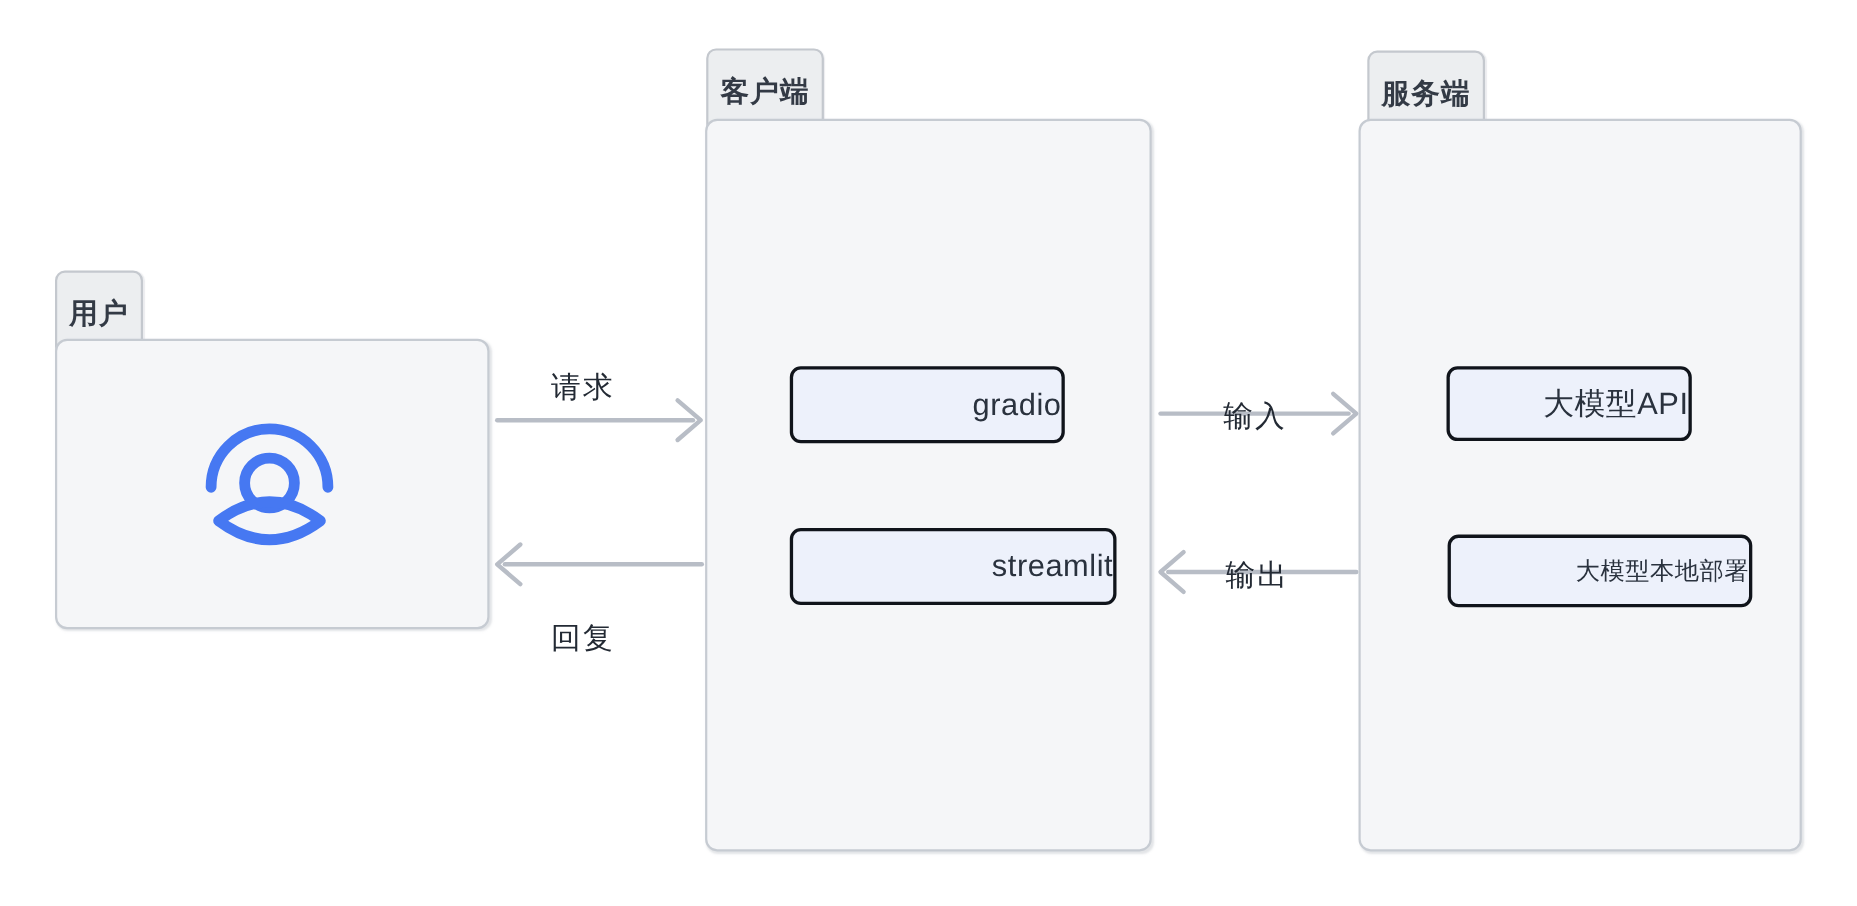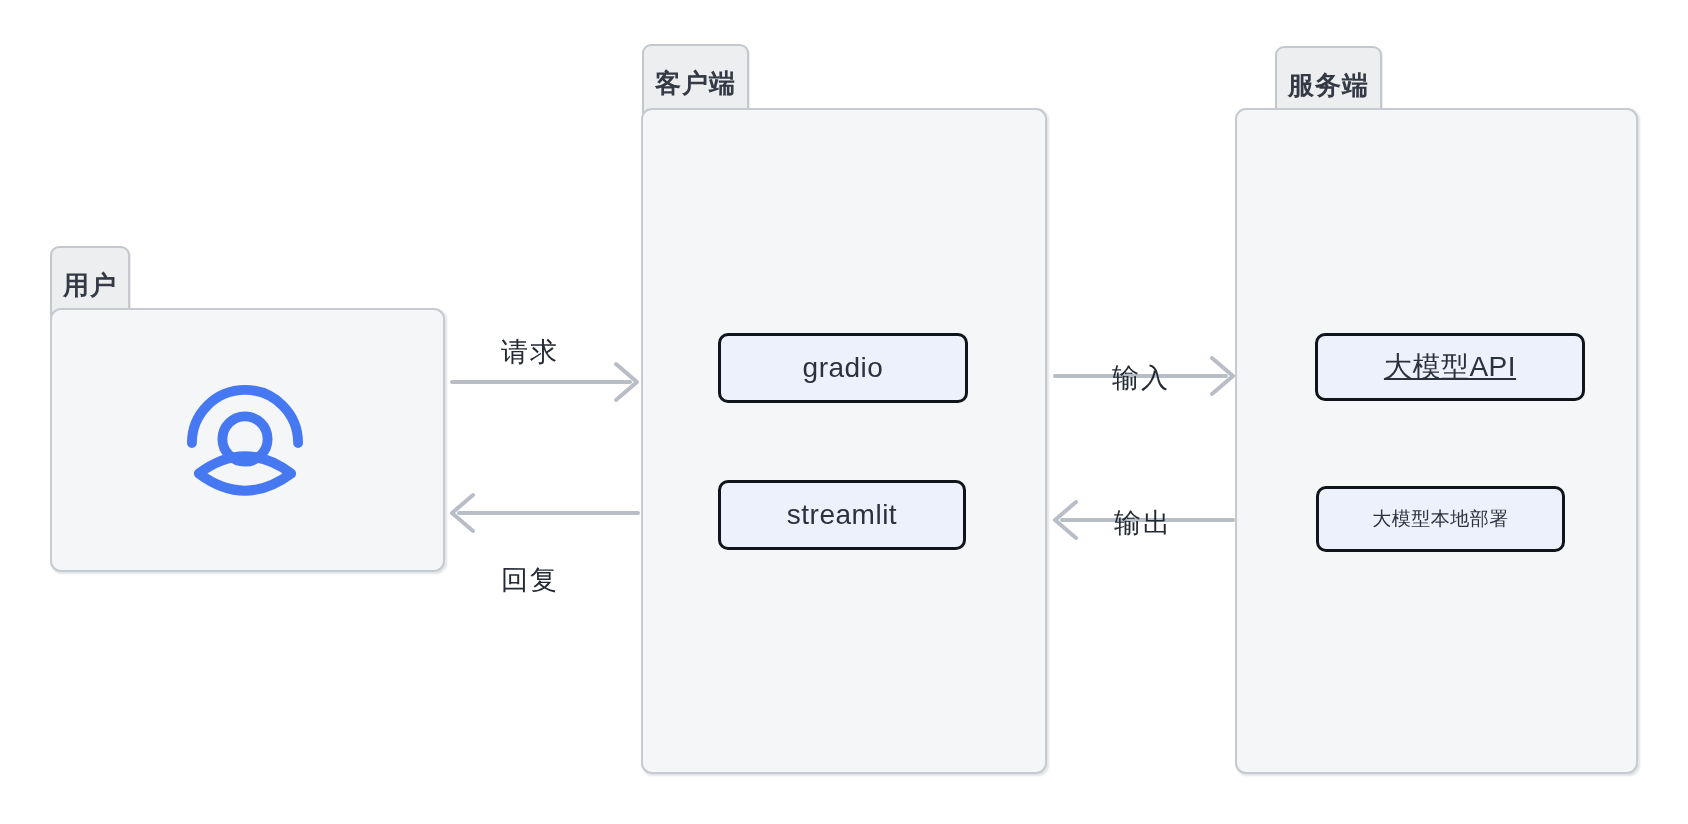--- a/index.html
+++ b/index.html
@@ -43,21 +43,21 @@
   }
 
   .node-box{
     position:absolute;
     background:var(--node-fill);
     border:3px solid var(--node-border);
     border-radius:10px;
     box-sizing:border-box;
     display:flex;
     align-items:center;
-    justify-content:center;
+    justify-content:flex-end;
     color:var(--node-text);
     font-size:28px;
     letter-spacing:.5px;
   }
 
   .flow-label{
     position:absolute;
     transform:translate(-50%,-50%);
     color:var(--flow-text);
     font-size:27px;
@@ -123,33 +123,33 @@
   </div>
 
   <div class="badge" style="left:642px;top:44px;">客户端</div>
 
   <div class="container-box" style="left:641px;top:108px;width:406px;height:666px;"></div>
 
   <div class="node-box" style="left:718px;top:333px;width:250px;height:70px;">
     <span>gradio</span>
   </div>
 
-  <div class="node-box" style="left:718px;top:480px;width:248px;height:70px;">
+  <div class="node-box" style="left:718px;top:480px;width:297px;height:70px;">
     <span>streamlit</span>
   </div>
 
-  <div class="badge" style="left:1243px;top:46px;margin-left:32px;">服务端</div>
+  <div class="badge" style="left:1243px;top:46px;">服务端</div>
 
   <div class="container-box" style="left:1235px;top:108px;width:403px;height:666px;"></div>
 
-  <div class="node-box" style="left:1315px;top:333px;width:270px;height:68px;text-decoration:underline;">
+  <div class="node-box" style="left:1315px;top:333px;width:223px;height:68px;">
     <span>大模型API</span>
   </div>
 
-  <div class="node-box" style="left:1316px;top:486px;width:249px;height:66px;font-size:19px;">
+  <div class="node-box" style="left:1316px;top:486px;width:277px;height:66px;font-size:22px;">
     <span>大模型本地部署</span>
   </div>
 
   <div class="flow-label" style="left:530px;top:352px;font-family:Liberation Mono, monospace;">请求</div>
 
   <div class="flow-label" style="left:530px;top:556px;margin-top:24px;">回复</div>
 
   <div class="flow-label" style="left:1141px;top:352px;margin-top:26px;">输入</div>
 
   <div class="flow-label" style="left:1143px;top:523px;">输出</div>

